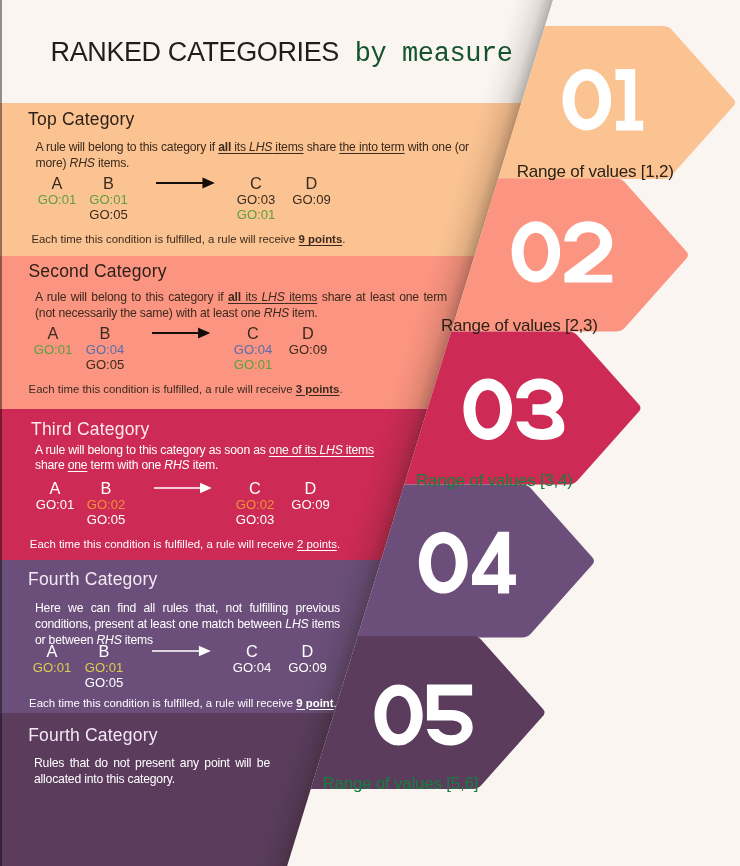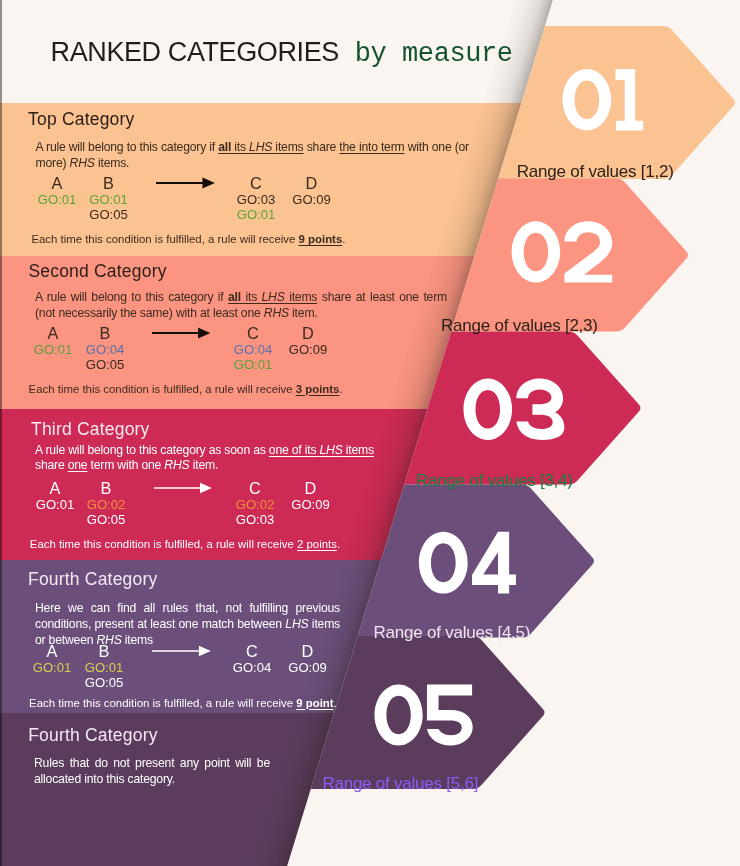--- a/index.html
+++ b/index.html
@@ -13,21 +13,21 @@
   .t-strong{}
   .t-light{color:#14532d;font-family:Liberation Mono, monospace;}
 
   #numerals{position:absolute;left:0;top:0;}
   .chev-lab{position:absolute;white-space:nowrap;line-height:1;font-size:17px;
             letter-spacing:-0.23px;margin-top:16px;}
   .l1{left:516.8px;top:146.6px;color:#2e2018;}
   .l2{left:441px;top:300.8px;color:#2e2018;}
   .l3{left:416px;  top:456px;  color:#15803d;}
   .l4{left:373.5px;top:608px;  color:#f0e4f2;}
-  .l5{left:322.4px;top:758.7px;color:#8b5cf6;}
+  .l5{left:322.4px;top:758.7px;color:#15803d;}
 
   .cat{position:absolute;left:0;width:520px;}
   .c1{top:103.5px;}
   .c2{top:256px;}
   .c3{top:409px;}
   .c4{top:560px;}
   .c5{top:713px;}
 
   .b-title{position:absolute;left:28px;white-space:nowrap;line-height:1;
            font-size:17.5px;letter-spacing:0.2px;}
@@ -166,21 +166,20 @@
       </g>
     <g class="num" id="num5" transform="translate(374.5,684.5) scale(0.61)" fill="#ffffff">
         <use href="#d0" x="0"></use>
         <use href="#d5" x="86"></use>
       </g>
   </svg>
 
   <div class="chev-lab l1">Range of values [1,2)</div>
   <div class="chev-lab l2">Range of values [2,3)</div>
   <div class="chev-lab l3">Range of values [3,4)</div>
-  <div class="chev-lab l4">Range of values [4,5)</div>
   <div class="chev-lab l5">Range of values [5,6]</div>
 
   <section class="cat c1">
     <div class="b-title">Top Category</div>
     <p class="b-para">A rule will belong to this category if <u><b>all</b> its <i>LHS</i> items</u> share <u>the into term</u> with one (or more) <i>RHS</i> items.</p>
     <div class="grid">
       <div class="cell hd cA">A</div>
       <div class="cell hd cB">B</div>
       <div class="cell hd cC">C</div>
       <div class="cell hd cD">D</div>

